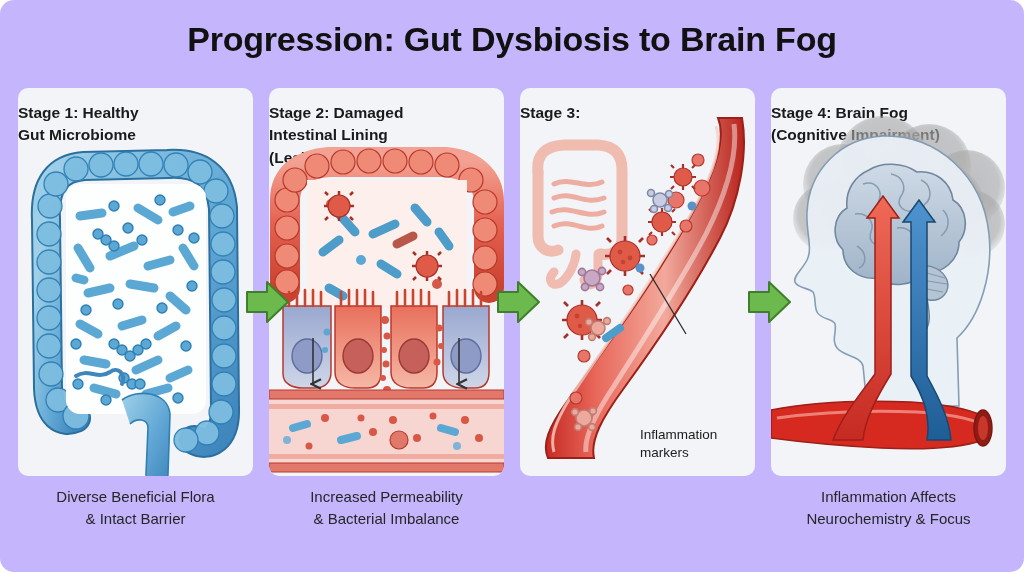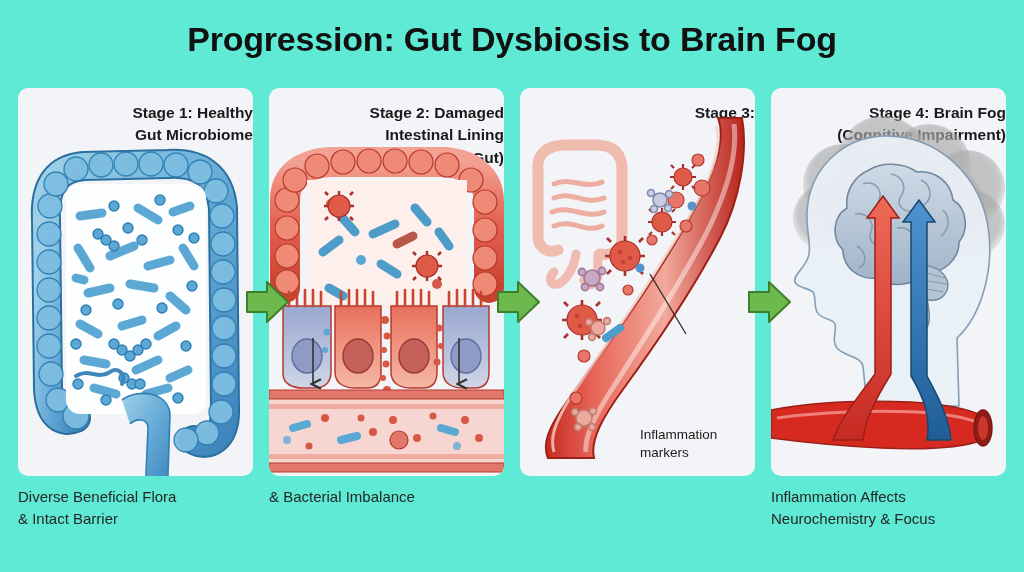--- a/index.html
+++ b/index.html
@@ -2,21 +2,21 @@
 <html><head>
 <meta charset="utf-8">
 <style>
   * { box-sizing: border-box; margin: 0; padding: 0; }
   html, body {
     width: 1024px; height: 572px;
     background: #ffffff;
     font-family: "Liberation Sans", sans-serif;
     overflow: hidden;
   }
-  .page { position: relative; width: 1024px; height: 572px; background:#5eead4; }
+  .page { position: relative; width: 1024px; height: 572px; background:#c4b5fd;border-radius:14px; }
 
   .title {
     position: absolute; top: 20px; left: 0; width: 1024px;
     text-align: center;
     font-size: 34px; font-weight: bold; color: #111;
     letter-spacing: -0.2px;
   }
 
   .panels {
     position: absolute; top: 88px; left: 18px;
@@ -25,33 +25,33 @@
   }
   .panel {
     position: relative;
     width: 235px; height: 388px;
     background: #f2f4f8;
     border-radius: 10px;
     overflow: hidden;
   }
   .panel-head {
     position: absolute; top: 14px; left: 0; width: 100%;
-    text-align: right; font-size: 15.5px; font-weight: bold;
+    text-align: left; font-size: 15.5px; font-weight: bold;
     color: #1a1a1a; line-height: 1.45;
   }
   .art { position: absolute; left: 0; top: 0; width: 100%; height: 100%; }
 
   .arrows { position: absolute; top: 0; left: 0; width: 1024px; height: 572px; pointer-events: none; }
 
   .captions {
     position: absolute; top: 486px; left: 18px;
     width: 988px; display: flex; gap: 16px;
   }
   .caption {
-    width: 235px; 
+    width: 235px; text-align: center;
     font-size: 15px; color: #262626; line-height: 1.45;
   }
   .anno {
     position: absolute; font-size: 13.5px; color: #1b1b1b;
     text-align: left; line-height: 1.3;
   }
 </style>
 </head>
 <body>
 
@@ -633,20 +633,21 @@
       <path d="M749 292 L769 292 L769 282 L790 302 L769 322 L769 312 L749 312 Z"></path>
     </g>
   </svg>
 
   <div class="captions">
     <div class="caption">
       <div>Diverse Beneficial Flora</div>
       <div>&amp; Intact Barrier</div>
     </div>
     <div class="caption">
+      <div>Increased Permeability</div>
       <div>&amp; Bacterial Imbalance</div>
     </div>
     <div class="caption">
     </div>
     <div class="caption">
       <div>Inflammation Affects</div>
       <div>Neurochemistry &amp; Focus</div>
     </div>
   </div>
 

